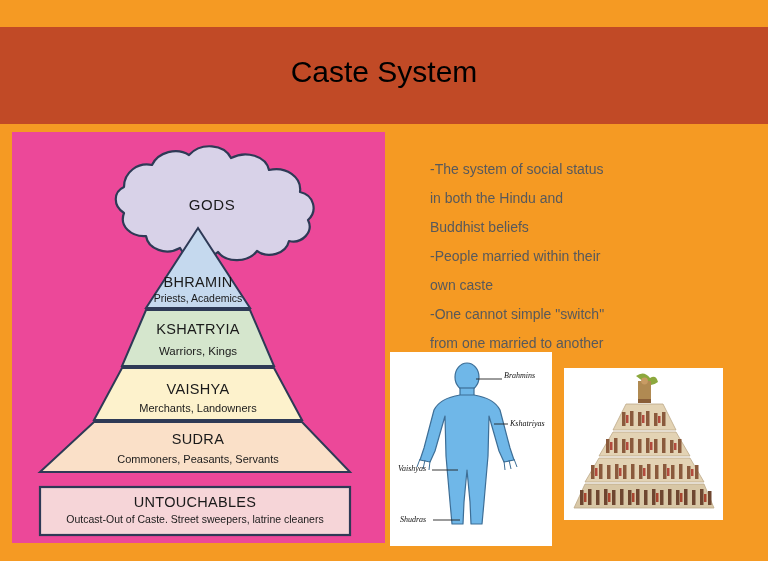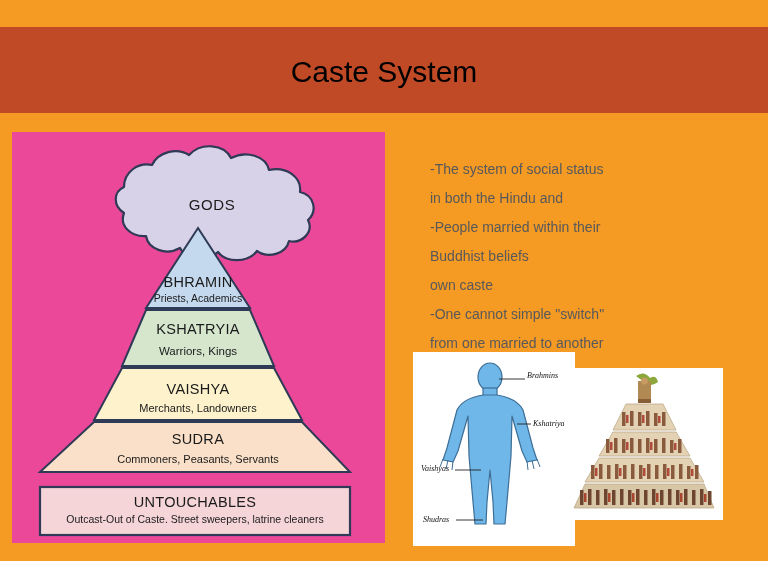--- a/index.html
+++ b/index.html
@@ -16,21 +16,21 @@
     height: 561px;
     background: #F59A23;
     overflow: hidden;
   }
   
   #title-band {
     position: absolute;
     left: 0;
     top: 27px;
     width: 768px;
-    height: 86px;
+    height: 97px;
     background: #C14A26;
   }
   #title-text {
     position: absolute;
     left: 0;
     top: 0;
     width: 768px;
     height: 90px;
     line-height: 90px;
     text-align: center;
@@ -64,21 +64,21 @@
     line-height: 29px;
     color: #58595B;
     font-family: "Liberation Sans", sans-serif;
   }
   #bullets p {
     margin: 0;
   }
   
   #human-panel {
     position: absolute;
-    left: 413px;
+    left: 390px;
     top: 352px;
     width: 162px;
     height: 194px;
     background: #ffffff;
   }
   #human-svg { display: block; width: 162px; height: 186px; }
   
   #aztec-panel {
     position: absolute;
     left: 564px;
@@ -157,22 +157,22 @@
         <rect x="28" y="355" width="310" height="48" fill="#F6D5D8" stroke="#2E3A56" stroke-width="2.2"></rect>
       </g>
       <text x="183" y="375" class="pyr-label" font-size="14.5" text-anchor="middle" letter-spacing="0.3">UNTOUCHABLES</text>
       <text x="183" y="391" class="pyr-label" font-size="10.5" text-anchor="middle">Outcast-Out of Caste. Street sweepers, latrine cleaners</text>
     </svg>
   </div>
 
   <div id="bullets">
     <p>-The system of social status</p>
     <p>in both the Hindu and</p>
+    <p>Buddhist beliefs</p>
     <p>-People married within their</p>
-    <p>Buddhist beliefs</p>
     <p>own caste</p>
     <p>-One cannot simple "switch"</p>
     <p>from one married to another</p>
   </div>
 
   <div id="human-panel">
     <svg id="human-svg" viewBox="0 0 162 186" xmlns="http://www.w3.org/2000/svg">
       <rect x="0" y="0" width="162" height="186" fill="#ffffff"></rect>
 
       <g>

